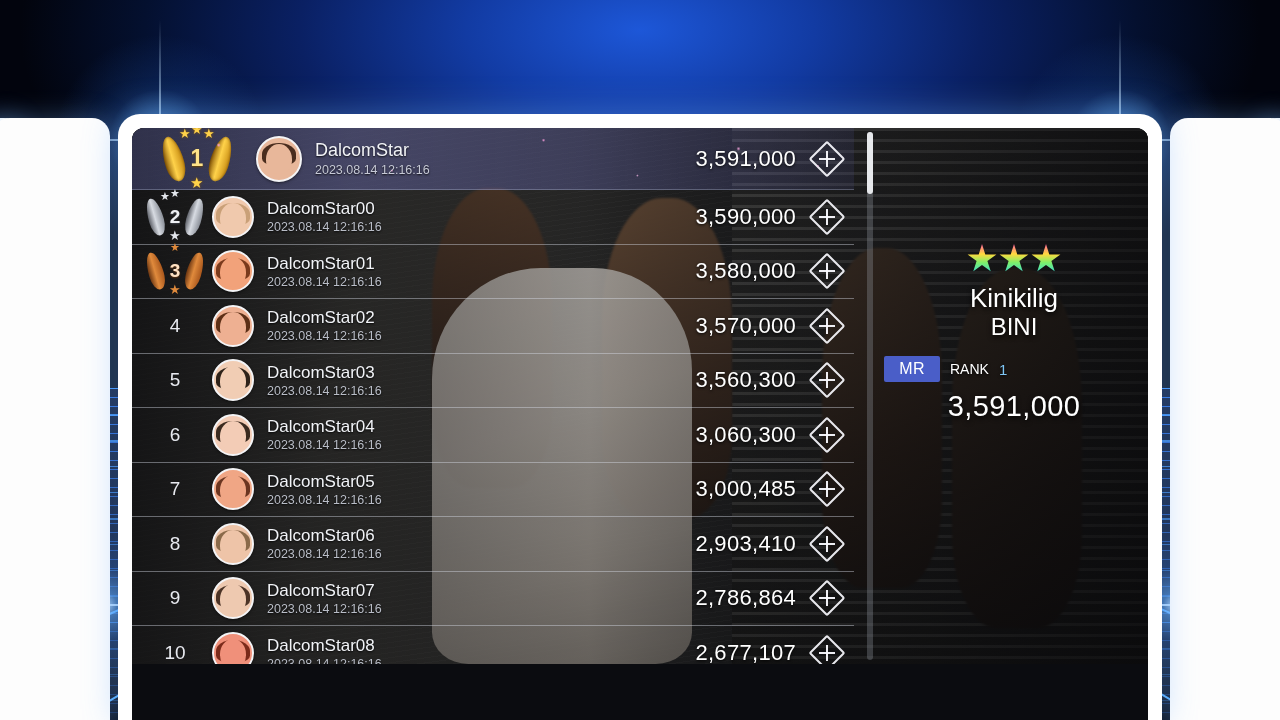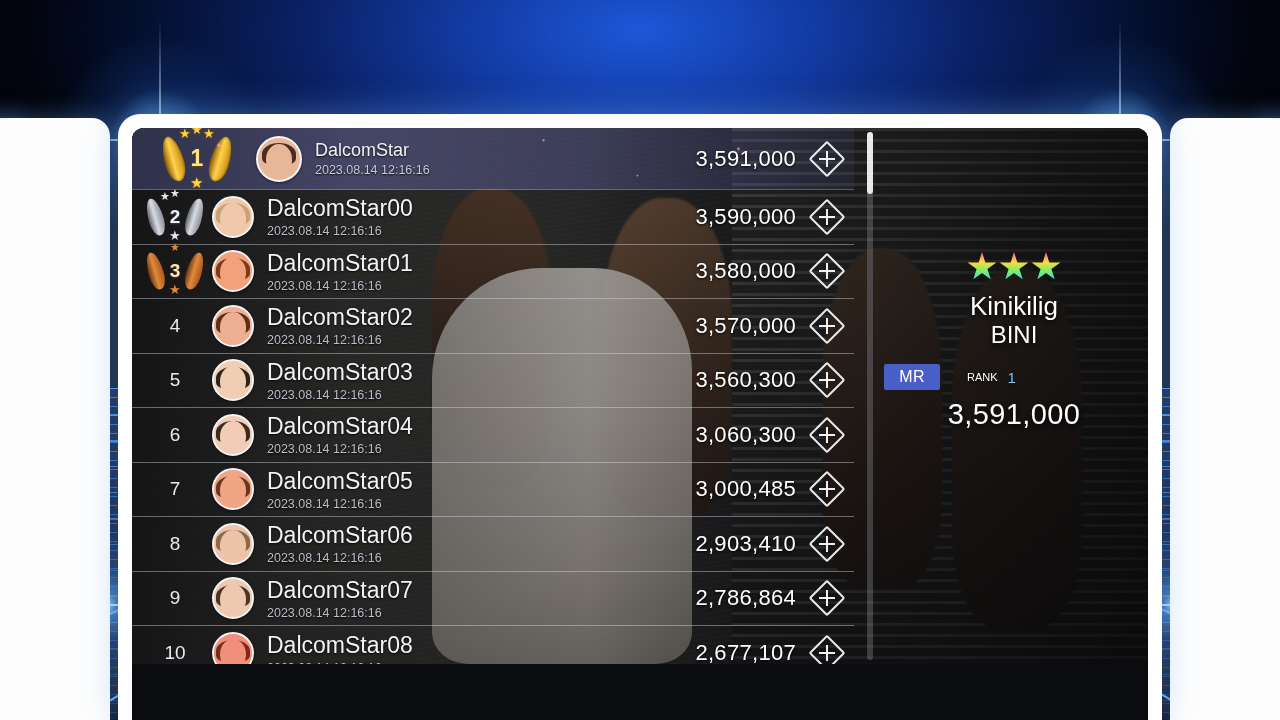--- a/index.html
+++ b/index.html
@@ -246,21 +246,21 @@
   .avatar .face {
     position:absolute; left:50%; top:52%; width:26px; height:30px;
     transform:translate(-50%,-50%); border-radius:50% 50% 46% 46%;
   }
   .avatar .hair {
     position:absolute; left:50%; top:14%; width:34px; height:22px;
     transform:translate(-50%,0); border-radius:50% 50% 30% 30%;
   }
 
   .info { margin-left:13px; display:flex; flex-direction:column; justify-content:center; }
-  .uname { font-size:23px; color:#f1f3f7; line-height:1.25; text-shadow:0 1px 2px rgba(0,0,0,.85); }
+  .uname { font-size:17px; color:#f1f3f7; line-height:1.25; text-shadow:0 1px 2px rgba(0,0,0,.85); }
   .row.top1 .uname { font-size:18px; }
   .udate { font-size:12.5px; color:#b9bdc7; line-height:1.3; text-shadow:0 1px 2px rgba(0,0,0,.85); }
   .row.top1 .udate { color:#c6c9d6; }
 
   .score {
     margin-left:auto; font-size:22px; color:#ffffff; letter-spacing:.3px;
     text-shadow:0 1px 3px rgba(0,0,0,.9); white-space:nowrap;
   }
   .plus-btn {
     width:34px; height:34px; min-width:34px; margin:0 10px 0 14px;
@@ -283,21 +283,21 @@
   }
   .scrollbar .thumb {
     position:absolute; left:0; top:0; width:6px; height:62px;
     background:rgba(244,246,250,.92); border-radius:3px;
   }
 
   
   .side {
     position:absolute; left:748px; top:0; width:268px; height:536px; z-index:2;
     display:flex; flex-direction:column; align-items:center;
-    padding-top:16px;
+    padding-top:8px;
   }
   .stars { display:flex; gap:2px; margin-top:108px; }
   .star {
     width:30px; height:30px;
     background:linear-gradient(180deg,#ff5f9e 0%, #ffd93d 34%, #7ef06a 62%, #32d8e0 100%);
     clip-path:polygon(50% 0%, 61% 35%, 98% 35%, 68% 57%, 79% 91%, 50% 70%, 21% 91%, 32% 57%, 2% 35%, 39% 35%);
     filter:drop-shadow(0 0 3px rgba(0,0,0,.8));
   }
   .song-title {
     margin-top:10px; font-size:26px; color:#ffffff; line-height:1.12;
@@ -313,21 +313,21 @@
   }
   .rank-line {
     margin-top:15px; display:flex; align-items:center; gap:10px; width:100%;
     padding-left:4px;
   }
   .mr-badge {
     width:56px; height:26px; background:#4a5ec8; color:#ffffff;
     font-size:16px; display:flex; align-items:center; justify-content:center;
     border-radius:2px; letter-spacing:.4px;
   }
-  .rank-lbl { font-size:11px; color:#ffffff; text-shadow:0 1px 3px rgba(0,0,0,.9);margin-left:17px; }
+  .rank-lbl { font-size:14px; color:#ffffff; text-shadow:0 1px 3px rgba(0,0,0,.9); }
   .rank-val { font-size:15px; color:#7fc6f5; text-shadow:0 1px 3px rgba(0,0,0,.9); }
   .my-score {
     margin-top:8px; font-size:29px; color:#ffffff; letter-spacing:.4px;
     text-shadow:0 2px 5px rgba(0,0,0,.95);
   }
   .reward-btn {
     margin-top:22px; width:256px; height:48px; cursor:pointer;
     display:flex; align-items:center; justify-content:center;
     border:2px solid #bfe2ff; border-radius:4px;
     background:linear-gradient(180deg,#0d2b8c 0%, #122fa6 35%, #0a1f72 72%, #071447 100%);

